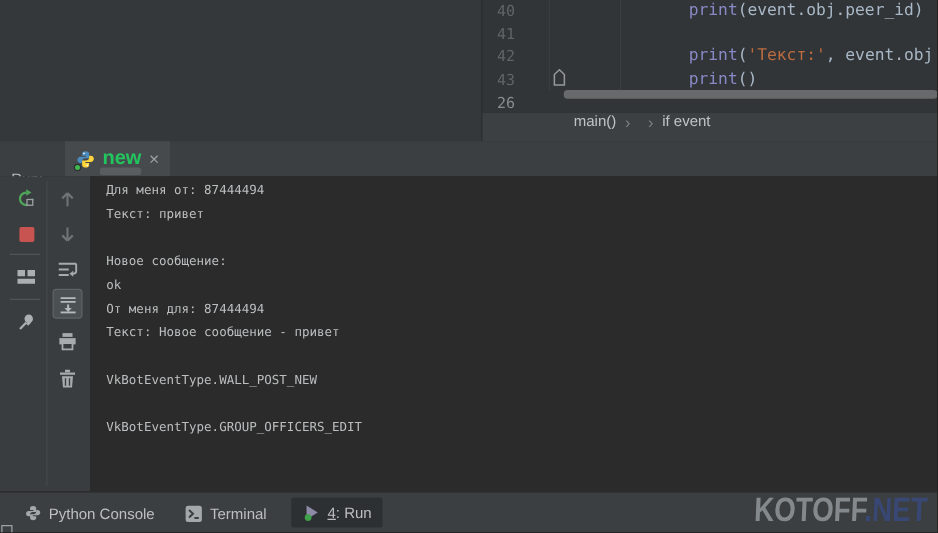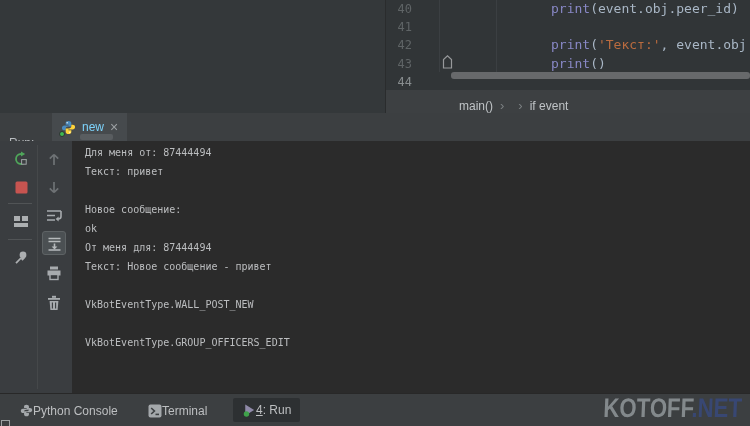--- a/index.html
+++ b/index.html
@@ -18,50 +18,50 @@
   .ed-row { display:flex; height:18.2px; line-height:18.2px; white-space:pre; }
   .ln { width:26px; text-align:right; color:#5F6466; flex:none; font-size:12px; }
   .ln.current { color:#888D8F; }
   .code-cell { padding-left:139px; white-space:pre; overflow:hidden; }
   .tk-function { color:#8888C6; }
   .tk-plain { color:#A9B7C6; }
   .tk-string { color:#BA6B3F; }
   .indent-guide { position:absolute; top:0; bottom:18px; width:1px; background:#3B3F42; }
   .bookmark { position:absolute; left:55px; top:54px; }
   .ed-hscroll { position:absolute; left:65px; right:0; top:72px; height:7px; background:#67696B; border-radius:3px; }
-  .breadcrumbs { height:23px; background:#3D4042; display:flex; align-items:flex-end;
+  .breadcrumbs { height:23px; background:#3D4042; display:flex; align-items:flex-start;
                  padding-left:73px; font-size:12px; color:#BFC3C6; white-space:nowrap; overflow:hidden; }
   .crumb { cursor:default; }
   .crumb-sep { color:#7C8083; margin:0 7px; font-size:13px; }
   
   .run-header { position:absolute; left:0; top:113px; width:750px; height:28px; background:#3C3F41; }
   .run-label { position:absolute; left:9px; top:0; height:28px; line-height:28px; font-size:12px; color:#B9BDC0;margin-top:16px; }
   .run-tab { position:absolute; left:52px; top:0; height:28px; background:#464A4D;
              display:flex; align-items:center; gap:6px; padding:0 9px; }
   .tab-icon-wrap { position:relative; width:15px; height:15px; flex:none; }
   .run-dot { position:absolute; left:-2px; bottom:-2px; width:6px; height:6px;
              border-radius:50%; background:#3FB950; border:1px solid #2e3133; }
-  .tab-title { font-size:12px; color:#7dd3fc; }
+  .tab-title { font-size:16px; color:#22c55e;font-weight:bold; }
   .tab-close { font-size:14px; color:#9CA0A3; line-height:14px; cursor:default; }
   .splitter-handle { position:absolute; left:80px; top:134px; width:33px; height:6px;
                      background:#595D60; border-radius:2px; z-index:5; }
   
   .run-body { position:absolute; left:0; top:141px; width:750px; height:252px; display:flex; }
   .toolbar { position:relative; width:72px; background:#3A3D40; flex:none; }
   .toolbar-colsep { position:absolute; left:37px; top:4px; bottom:4px; width:1px; background:#45484A; }
   .tb-btn { position:absolute; width:20px; height:20px; display:flex; align-items:center; justify-content:center; }
   .tb-btn.selected { width:24px; height:24px; background:#4B5053; border:1px solid #5E6365; border-radius:3px; }
   .tb-sep { position:absolute; left:8px; width:24px; height:1px; background:#515456; }
   .console { position:relative; flex:1; background:#2B2B2B; padding:2px 0 0 13px; overflow:hidden;
              font-family:"DejaVu Sans Mono","Liberation Mono",monospace; font-size:10px; color:#BCBEC0; }
   .console-line { height:19px; line-height:19px; white-space:pre; }
   
   .status-bar { position:absolute; left:0; top:393px; width:750px; height:33px;
                 background:#3C3F41; border-top:1px solid #282828; font-size:12px; color:#BDBFC1; }
-  .sb-item { position:absolute; top:0; height:33px; display:flex; align-items:center; cursor:default;text-align:center; }
+  .sb-item { position:absolute; top:0; height:33px; display:flex; align-items:center; gap:6px; cursor:default;text-align:center; }
   .sb-item .lbl { white-space:nowrap; }
   .sb-item.selected { top:4px; height:24px; background:#2D3032; border-radius:2px; padding:0 9px; }
   .mn { text-decoration:underline; }
   .corner-icon { position:absolute; left:1px; bottom:-3px; width:9px; height:9px;
                  border:1px solid #9DA1A3; background:transparent; }
   
   .watermark { position:absolute; right:8px; bottom:2px; z-index:10; font-weight:bold;
                font-size:27px; letter-spacing:0; transform:scaleX(.82) skewX(-3deg);
                transform-origin:100% 50%; white-space:nowrap; }
   .wm1 { color:rgba(138,143,146,.92); }
@@ -77,21 +77,21 @@
     <div class="left-panel"></div>
     <div class="editor-stack">
       <div class="editor" id="editor">
         <div class="indent-guide" style="left:53px"></div>
         <div class="indent-guide" style="left:110px"></div>
         <div id="editor-rows">
             <div class="ed-row"><span class="ln">40</span><span class="code-cell"><span class="tk-function">print</span><span class="tk-plain">(event.obj.peer_id)</span></span></div>
             <div class="ed-row"><span class="ln">41</span><span class="code-cell"></span></div>
             <div class="ed-row"><span class="ln">42</span><span class="code-cell"><span class="tk-function">print</span><span class="tk-plain">(</span><span class="tk-string">'Текст:'</span><span class="tk-plain">, event.obj</span></span></div>
             <div class="ed-row"><span class="ln">43</span><span class="code-cell"><span class="tk-function">print</span><span class="tk-plain">()</span></span></div>
-            <div class="ed-row"><span class="ln current">44</span><span class="code-cell"></span></div>
+            <div class="ed-row"><span class="ln current">26</span><span class="code-cell"></span></div>
           </div>
         <div class="bookmark">
           <svg width="13" height="15" viewBox="0 0 13 15">
             <path d="M2.5 14 V5.6 L6.5 1.8 L10.5 5.6 V14 Z" fill="none" stroke="#97999B" stroke-width="1.2"></path>
           </svg>
         </div>
         <div class="ed-hscroll"></div>
       </div>
       <div class="breadcrumbs" id="breadcrumbs">
           <span class="crumb">main()</span>

